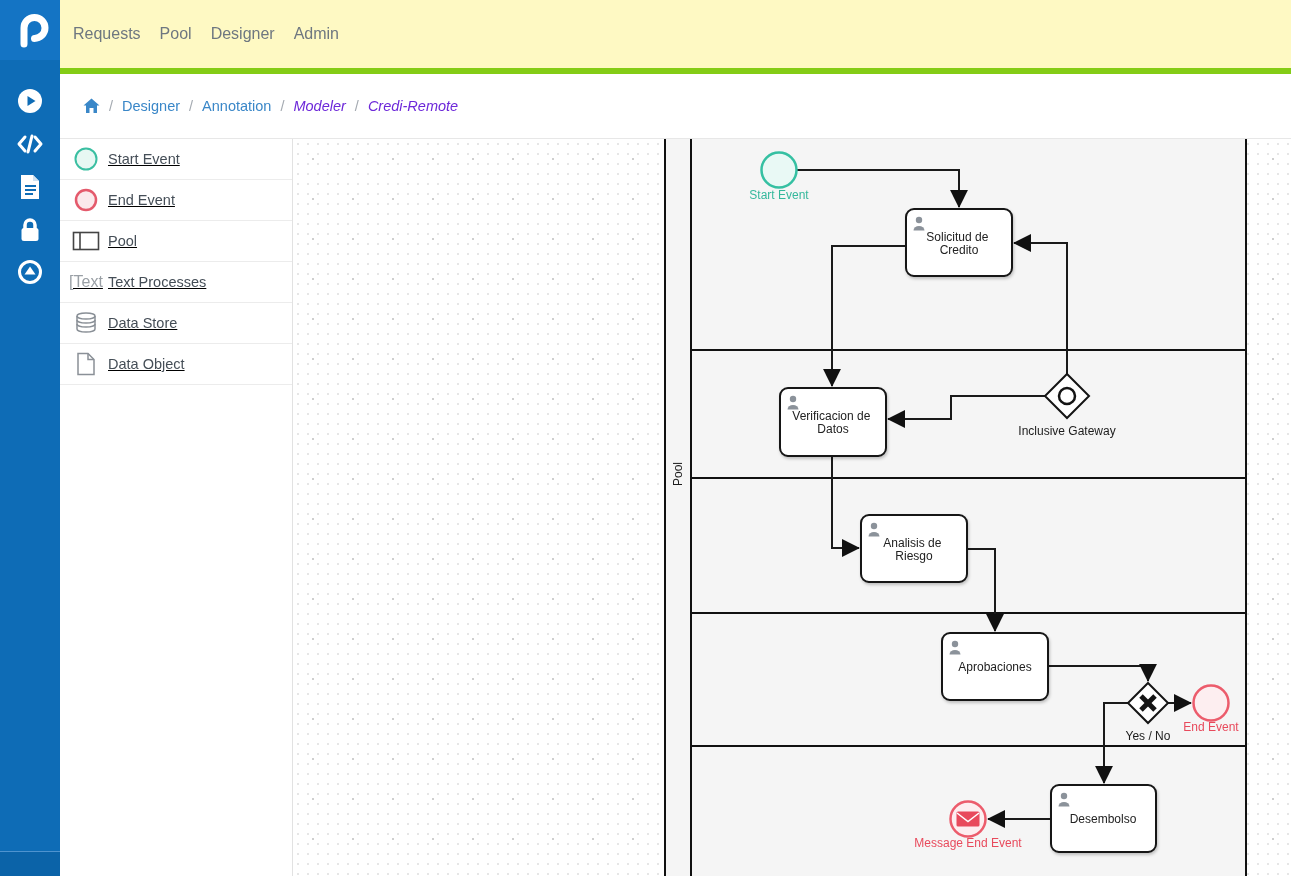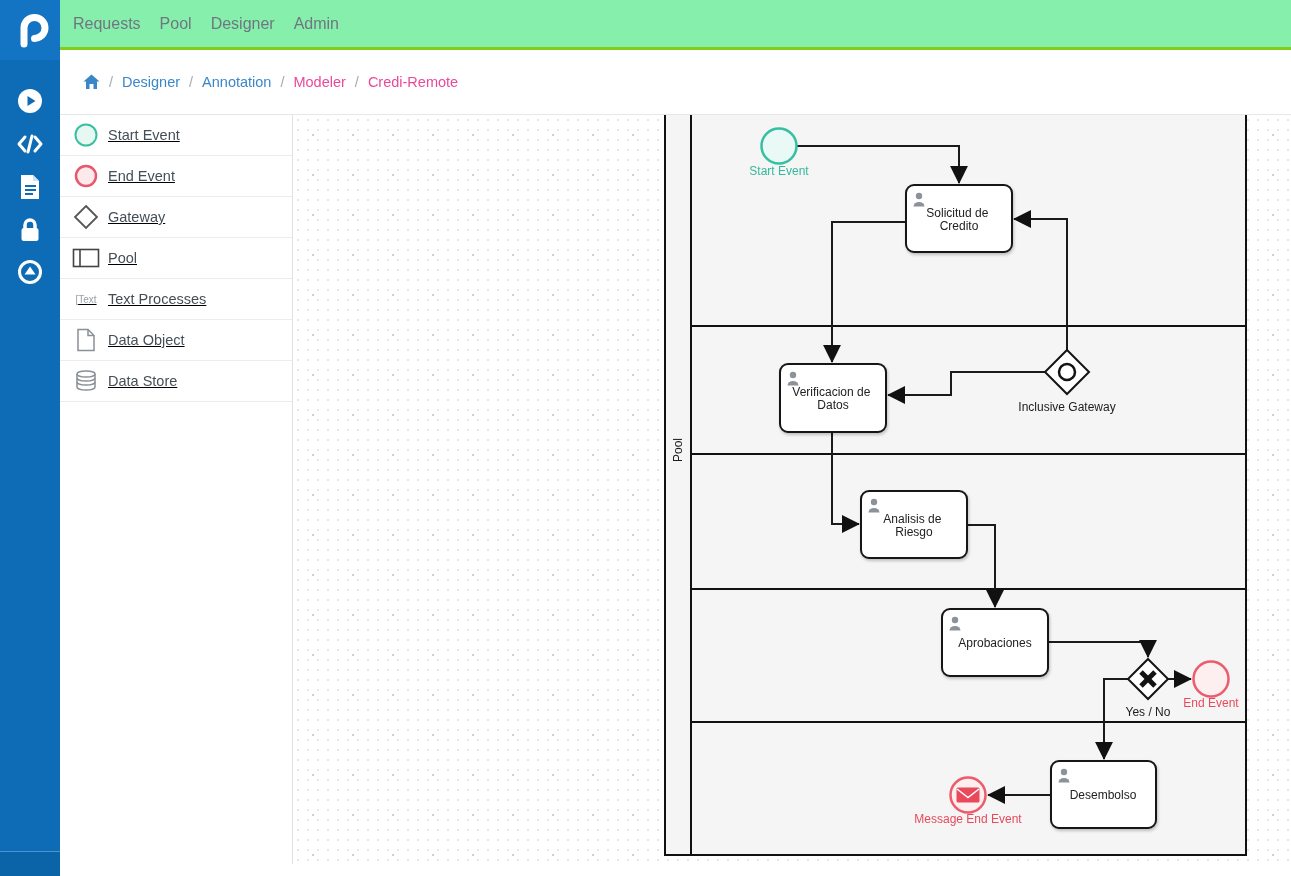--- a/index.html
+++ b/index.html
@@ -6,37 +6,37 @@
   html,body { width:1291px; height:876px; overflow:hidden; font-family:"Liberation Sans",sans-serif; background:#fff; }
 
   
   .rail { position:absolute; left:0; top:0; width:60px; height:876px; background:#0e6cb6; z-index:10; }
   .logo-block { width:60px; height:60px; background:#1474c4; display:flex; align-items:center; justify-content:center; }
   .rail-icon { position:absolute; left:0; width:60px; display:flex; justify-content:center; cursor:pointer; }
   .rail-bottom { position:absolute; bottom:0; left:0; width:60px; height:25px; background:#0b63a8; border-top:1px solid #4e93cf; }
 
   
   .main { position:absolute; left:60px; top:0; width:1231px; height:876px; }
-  .topnav { height:50px; background:#86efac; border-bottom:3px solid #84cc16; display:flex; align-items:center; padding-left:13px; }
+  .topnav { height:74px; background:#fef9c3; border-bottom:6px solid #84cc16; display:flex; align-items:center; padding-left:13px; }
   .topnav .nav-item { font-size:16px; color:#6e7780; margin-right:19px; cursor:pointer; white-space:nowrap; }
 
   .breadcrumb-bar { height:65px; background:#fff; border-bottom:1px solid #e7e7e7; display:flex; align-items:center; padding-left:23px; font-size:14.5px; }
   .crumb-sep { color:#a4aab1; margin:0 9px; }
   .crumb-link { color:#3a87c8; cursor:pointer; }
-  .crumb-text { color:#ec4899; }
+  .crumb-text { color:#6d28d9;font-style:italic; }
   .home-icon { display:flex; align-items:center; cursor:pointer; }
 
   .content { display:flex; height:749px;text-decoration:underline; }
 
   
   .palette { width:233px; background:#fff; border-right:1px solid #e2e2e2; }
   .palette-row { height:41px; display:flex; align-items:center; padding-left:11px; border-bottom:1px solid #ececec; cursor:grab; }
   .palette-row .p-icon { width:30px; display:flex; justify-content:center; align-items:center; }
   .palette-row .p-label { margin-left:7px; font-size:14.5px; color:#454e57; }
-  .text-annot-glyph { font-size:10px; color:#9aa0a6; letter-spacing:0; }
+  .text-annot-glyph { font-size:16px; color:#9aa0a6; letter-spacing:0; }
 
   
   .canvas { flex:1; position:relative; background-color:#ffffff;
     background-image:
       radial-gradient(circle, #cfcfcf 1px, rgba(0,0,0,0) 1.3px),
       radial-gradient(circle, #e6e6e6 0.8px, rgba(0,0,0,0) 1px);
     background-size: 40px 40px, 10px 10px;
   }
   .canvas svg { position:absolute; left:0; top:0; }
 
@@ -139,64 +139,56 @@
       <div class="palette-row">
         <span class="p-icon">
           <svg width="26" height="26">
               <circle cx="13" cy="13" r="10" fill="#fbe9ec" stroke="#e45a6c" stroke-width="2.5"></circle>
             </svg>
         </span>
         <span class="p-label">End Event</span>
       </div>
 
 
-      <div class="palette-row">
-        <span class="p-icon">
-          <svg width="26" height="26">
-              <path d="M13,2 L24,13 L13,24 L2,13 Z" fill="#ffffff" stroke="#555" stroke-width="1.8"></path>
-            </svg>
-        </span>
-        <span class="p-label">Gateway</span>
-      </div>
 
       <div class="palette-row">
         <span class="p-icon">
           <svg width="28" height="20">
             <rect x="1.5" y="1.5" width="25" height="17" fill="#ffffff" stroke="#444" stroke-width="1.6"></rect>
             <line x1="8" y1="1.5" x2="8" y2="18.5" stroke="#444" stroke-width="1.6"></line>
           </svg>
         </span>
         <span class="p-label">Pool</span>
       </div>
 
       <div class="palette-row">
         <span class="p-icon">
           <span class="text-annot-glyph">[Text</span>
         </span>
         <span class="p-label">Text Processes</span>
       </div>
 
       <div class="palette-row">
         <span class="p-icon">
+          <svg width="26" height="24">
+            <path d="M4,5 a9,3 0 0 1 18,0 v13 a9,3 0 0 1 -18,0 z" fill="#ffffff" stroke="#8a9097" stroke-width="1.5"></path>
+            <path d="M4,5 a9,3 0 0 0 18,0 M4,9 a9,3 0 0 0 18,0 M4,13 a9,3 0 0 0 18,0" fill="none" stroke="#8a9097" stroke-width="1.5"></path>
+          </svg>
+        </span>
+        <span class="p-label">Data Store</span>
+      </div>
+
+      <div class="palette-row">
+        <span class="p-icon">
           <svg width="20" height="24">
             <path d="M2,1.5 h10 l6,6 v15 h-16 z" fill="#ffffff" stroke="#8a9097" stroke-width="1.5"></path>
             <path d="M12,1.5 v6 h6" fill="none" stroke="#8a9097" stroke-width="1.5"></path>
           </svg>
         </span>
         <span class="p-label">Data Object</span>
-      </div>
-
-      <div class="palette-row">
-        <span class="p-icon">
-          <svg width="26" height="24">
-            <path d="M4,5 a9,3 0 0 1 18,0 v13 a9,3 0 0 1 -18,0 z" fill="#ffffff" stroke="#8a9097" stroke-width="1.5"></path>
-            <path d="M4,5 a9,3 0 0 0 18,0 M4,9 a9,3 0 0 0 18,0 M4,13 a9,3 0 0 0 18,0" fill="none" stroke="#8a9097" stroke-width="1.5"></path>
-          </svg>
-        </span>
-        <span class="p-label">Data Store</span>
       </div>
 
     </div>
 
     <div class="canvas">
       <svg width="998" height="749" viewBox="0 0 998 749">
         <defs>
           <marker id="arrow" viewBox="0 0 10 10" refX="9.5" refY="5" markerWidth="9" markerHeight="9" orient="auto-start-reverse">
             <path d="M0,0 L10,5 L0,10 Z" fill="#111"></path>
           </marker>

